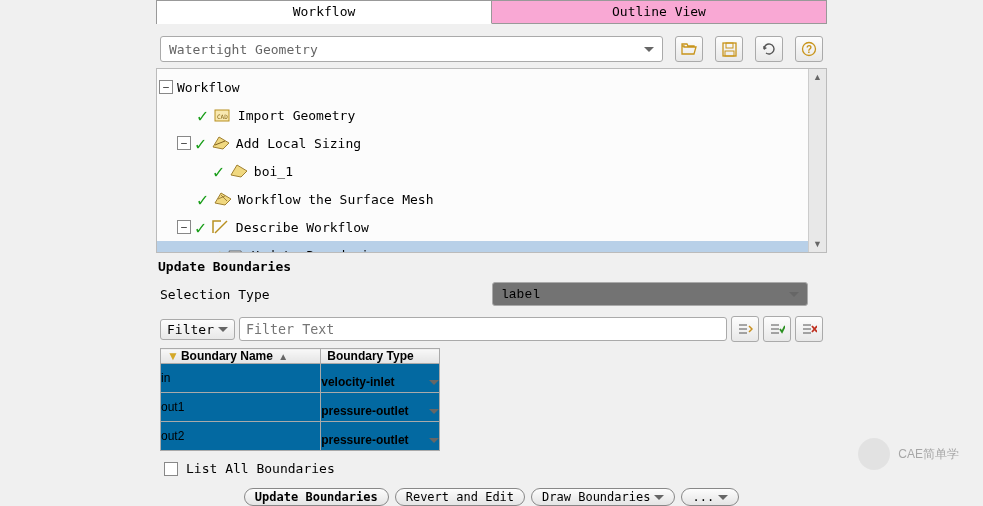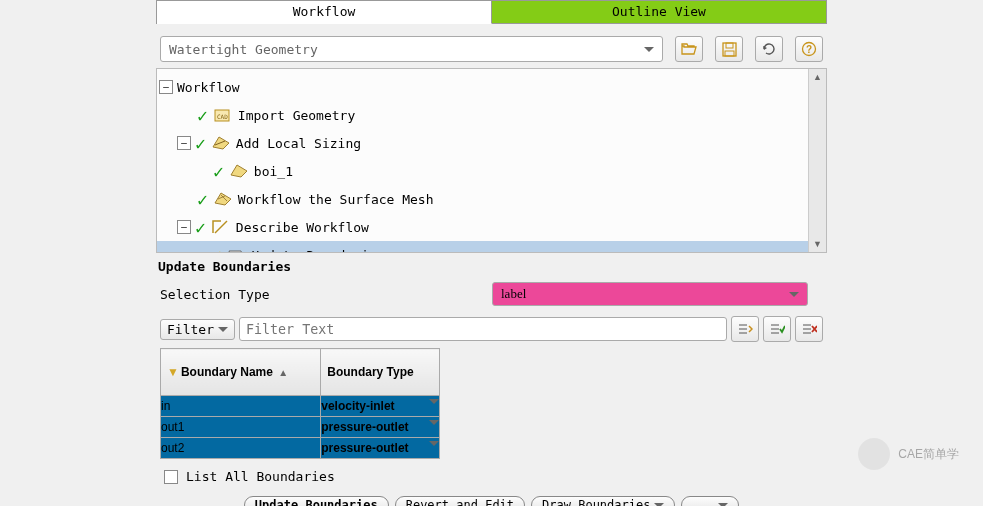--- a/index.html
+++ b/index.html
@@ -1,19 +1,19 @@
 <!DOCTYPE html>
 <html><head>
 <meta charset="utf-8">
 <style>
 * { box-sizing: border-box; margin: 0; padding: 0; }
 body { font-family: "Microsoft YaHei", Arial, sans-serif; font-size: 13px; background: #f0f0f0; width: 983px; height: 506px; overflow: hidden; position: relative; }
 .container { padding: 0 156px 0 156px; height: 100%; display: flex; flex-direction: column; }
 .tabs { display: flex; height: 24px; border-left: 1px solid #999; }
-.tab { flex: 1; text-align: center; line-height: 22px; border: 1px solid #999; border-left: none; background: #84cc16; font-family: monospace; font-size: 13px; cursor: pointer; }
+.tab { flex: 1; text-align: center; line-height: 22px; border: 1px solid #999; border-left: none; background: #f9a8d4; font-family: monospace; font-size: 13px; cursor: pointer; }
 .tab.active { background: #fff; border-bottom-color: #fff; }
 .toolbar-row { display: flex; align-items: center; gap: 12px; padding: 12px 4px 6px 4px; }
 .workflow-select { flex: 1; height: 26px; border: 1px solid #aaa; border-radius: 3px; background: #fff; padding: 0 8px; display: flex; align-items: center; justify-content: space-between; font-family: monospace; color: #666; cursor: pointer; }
 .dropdown-arrow { width: 0; height: 0; border-left: 5px solid transparent; border-right: 5px solid transparent; border-top: 5px solid #666; }
 .icon-btn { width: 28px; height: 26px; border: 1px solid #aaa; border-radius: 3px; background: linear-gradient(#fdfdfd, #e8e8e8); display: flex; align-items: center; justify-content: center; cursor: pointer; }
 .tree-panel { border: 1px solid #bbb; background: #fcfcfc; height: 185px; position: relative; display: flex; }
 .tree-content { flex: 1; overflow: hidden; padding: 4px 0; }
 .tree-scrollbar { width: 18px; background: #e8e8e8; border-left: 1px solid #ccc; position: relative; }
 .scroll-arrow { height: 16px; display: flex; align-items: center; justify-content: center; font-size: 9px; color: #666; }
 .tree-row { display: flex; align-items: center; height: 28px; padding-left: 2px; gap: 4px; font-family: monospace; font-size: 13px; }
@@ -21,31 +21,31 @@
 .expander { width: 14px; height: 14px; border: 1px solid #888; background: #fff; display: flex; align-items: center; justify-content: center; font-size: 11px; line-height: 1; cursor: pointer; color: #444; }
 .checkmark { color: #1a9e1a; font-size: 18px; font-weight: bold; }
 .lightning { color: #e8c020; font-size: 14px; }
 .tree-icon { width: 22px; height: 18px; display: inline-flex; align-items: center; justify-content: center; }
 .indent-1 { padding-left: 20px; }
 .indent-2 { padding-left: 40px; }
 .indent-3 { padding-left: 56px; }
 .section-header { font-family: "SimSun", monospace; font-weight: bold; padding: 6px 2px 2px 2px; font-size: 13px; }
 .form-row { display: flex; align-items: center; padding: 6px 4px; gap: 12px; }
 .form-label { width: 320px; font-family: monospace; font-size: 13px; }
-.form-select { flex: 1; max-width: 316px; height: 24px; border: 1px solid #aaa; border-radius: 3px; background: #ec4899; display: flex; align-items: center; justify-content: space-between; padding: 0 8px; font-family: Liberation Serif, serif; cursor: pointer; }
+.form-select { flex: 1; max-width: 316px; height: 24px; border: 1px solid #aaa; border-radius: 3px; background: #737373; display: flex; align-items: center; justify-content: space-between; padding: 0 8px; font-family: Liberation Mono, monospace; cursor: pointer; }
 .filter-row { display: flex; align-items: center; gap: 4px; padding: 4px 4px; }
 .filter-btn { border: 1px solid #aaa; border-radius: 3px; background: linear-gradient(#fdfdfd, #e8e8e8); padding: 2px 6px; display: flex; align-items: center; gap: 4px; font-family: monospace; cursor: pointer; }
 .filter-input { flex: 1; height: 24px; border: 1px solid #aaa; border-radius: 3px; padding: 0 6px; font-family: monospace; color: #888; }
 .filter-icons { display: flex; gap: 4px; }
 .table-wrap { padding: 2px 4px; }
 table { border-collapse: collapse; width: 280px; }
-th { border: 1px solid #aaa; background: linear-gradient(#f8f8f8, #e4e4e4); padding: 16px 6px; font-size: 12px; text-align: left; font-weight: bold; }
+th { border: 1px solid #aaa; background: linear-gradient(#f8f8f8, #e4e4e4); padding: 0 6px; font-size: 12px; text-align: left; font-weight: bold; }
 .sort-arrow { font-size: 10px; color: #666; margin-left: 2px; }
 td { border: 1px solid #aaa; padding: 3px 0; font-size: 12px; background: #0369a1; }
-.type-cell { display: flex; justify-content: space-between; font-weight: bold; }
+.type-cell { display: flex; align-items: center; justify-content: space-between; font-weight: bold; margin-top: 8px; }
 .checkbox-row { display: flex; align-items: center; gap: 8px; padding: 8px 8px; font-family: monospace; }
 .checkbox { width: 14px; height: 14px; border: 1px solid #888; background: #fff; }
 .bottom-buttons { display: flex; align-items: center; justify-content: center; gap: 6px; padding: 4px 0 2px 0; }
 .action-btn { border: 1px solid #888; border-radius: 10px; background: linear-gradient(#fdfdfd, #e4e4e4); padding: 1px 10px; font-family: monospace; font-size: 12px; cursor: pointer; display: flex; align-items: center; gap: 4px; }
 .action-btn.bold { font-weight: bold; }
 .watermark { position: absolute; right: 24px; bottom: 36px; display: flex; align-items: center; gap: 8px; color: #888; font-size: 12px; opacity: 0.7; }
 .wm-icon { width: 32px; height: 32px; border-radius: 50%; background: #d0d0d0; opacity: 0.6; position: relative; }
 .funnel-icon { display: inline-block; color: #d4a828; font-size: 12px; margin-right: 2px; }
 </style>
 </head>

